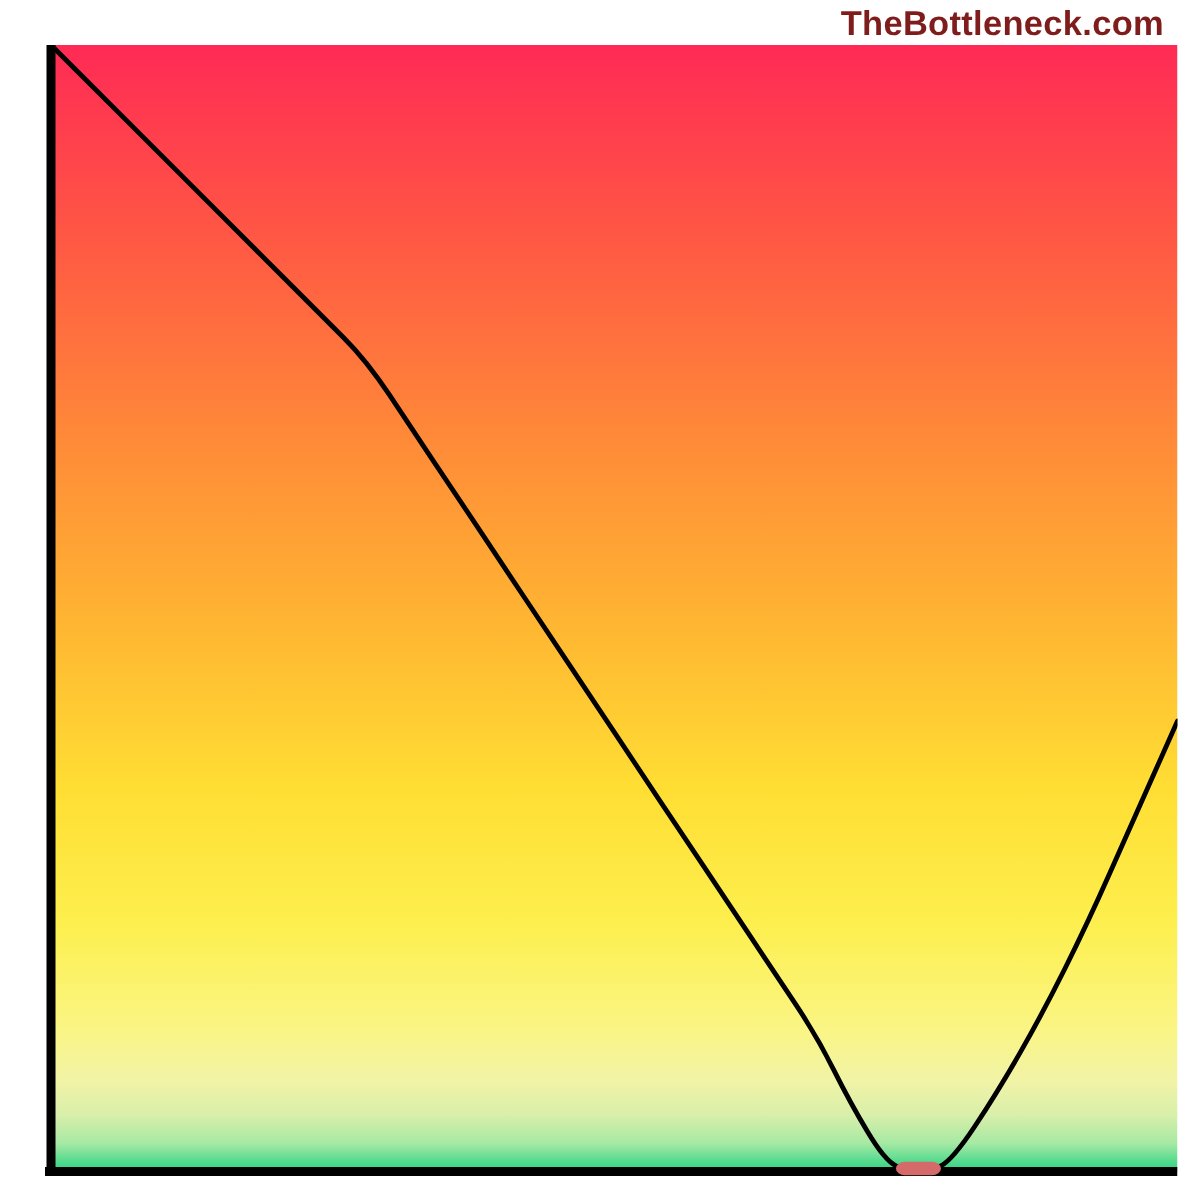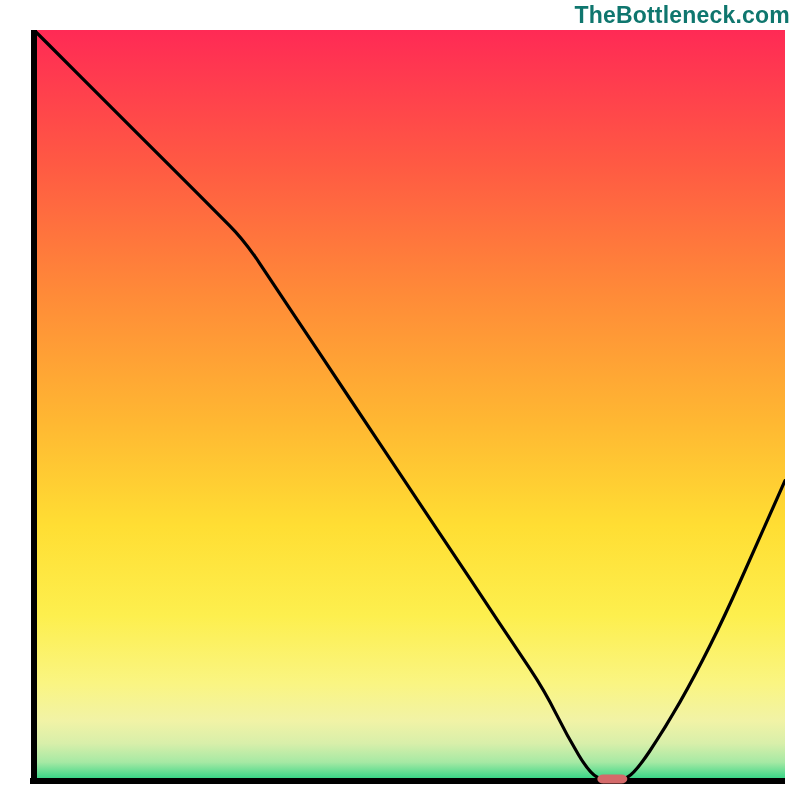--- a/index.html
+++ b/index.html
@@ -11,24 +11,24 @@
     font-family: Arial, Helvetica, sans-serif;
   }
   .stage {
     position: relative;
     width: 800px;
     height: 800px;
   }
   .watermark {
     position: absolute;
     top: 2px;
-    right: 10px;
+    right: 24px;
     font-size: 23px;
     font-weight: 600;
-    color: #0f766e;
+    color: #7f1d1d;
     letter-spacing: 0.2px;
     font-family: Arial, Helvetica, sans-serif;
     user-select: none;
   }
   svg.chart {
     position: absolute;
     top: 30px;
     left: 30px;
   }
 </style>

